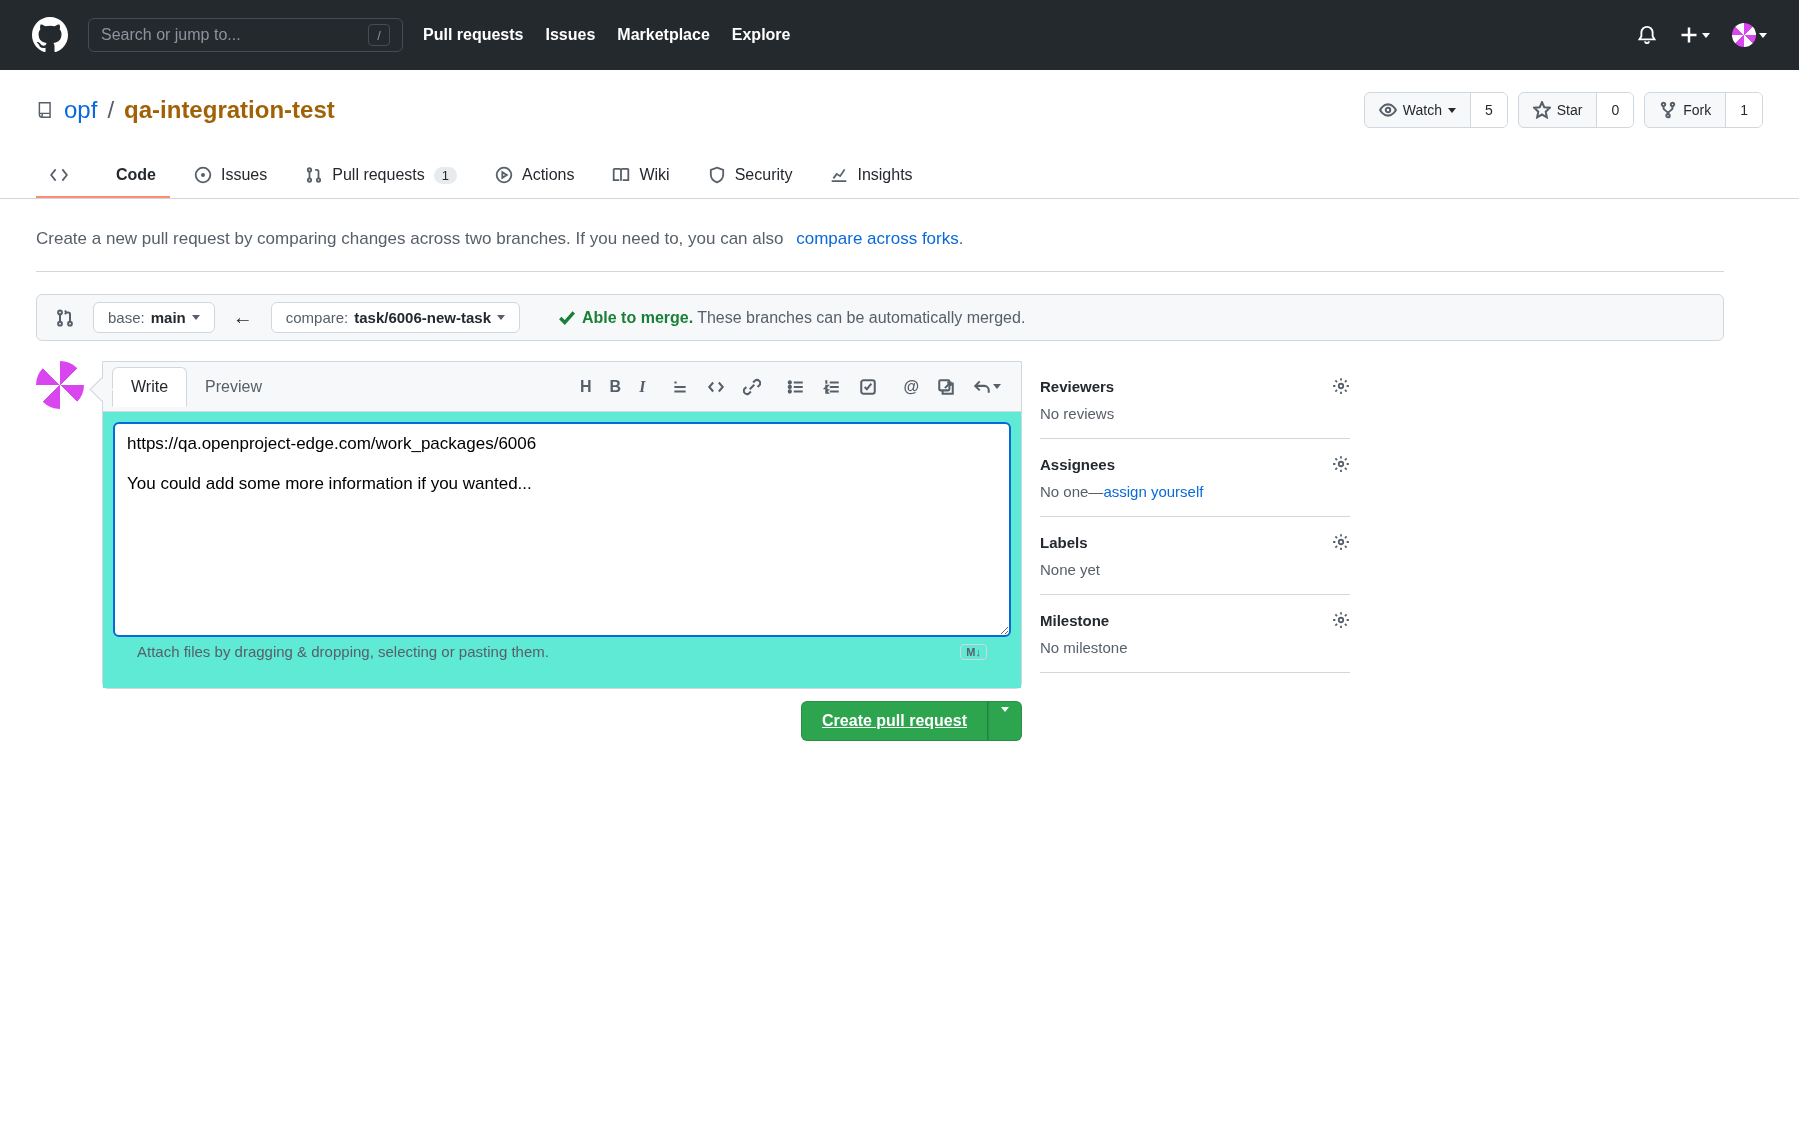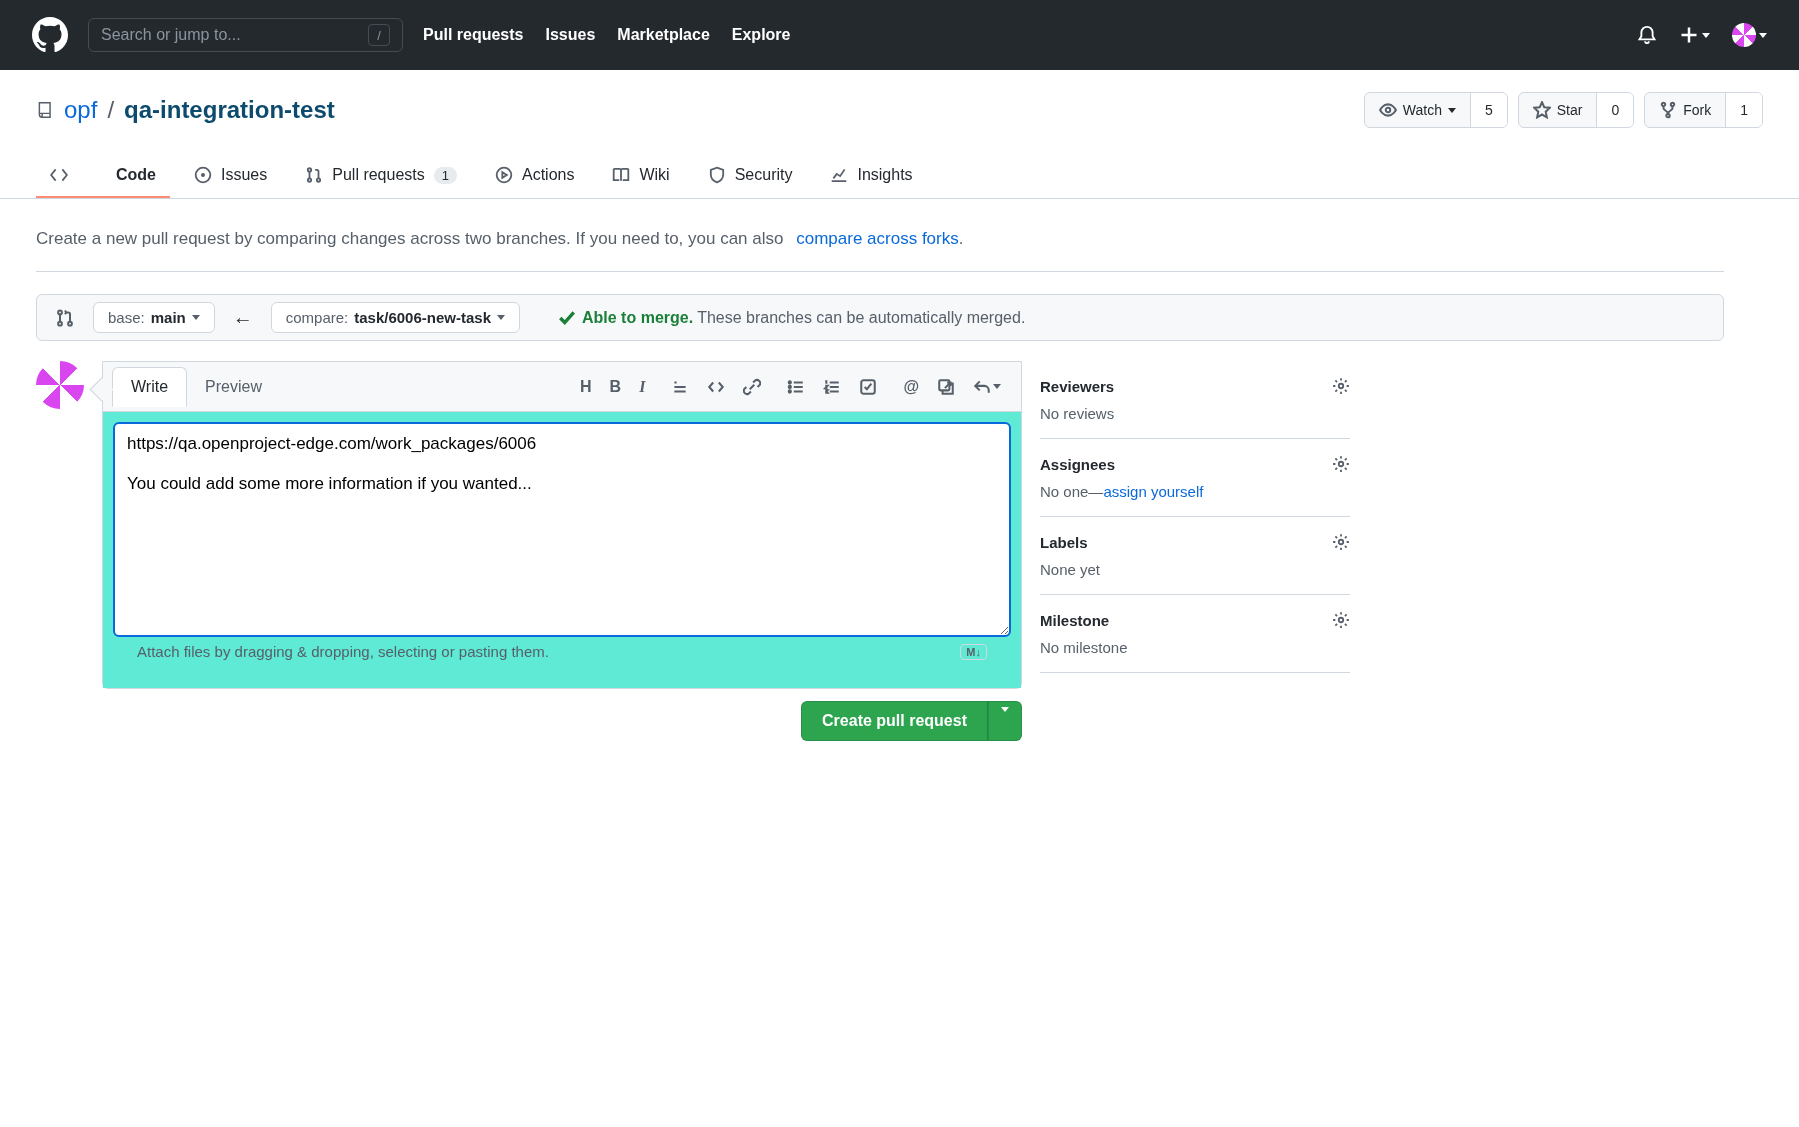--- a/index.html
+++ b/index.html
@@ -21,21 +21,21 @@
   .avatar-caret { display: flex; align-items: center; gap: 3px; }
   .caret-down { width: 0; height: 0; border-left: 4px solid transparent; border-right: 4px solid transparent; border-top: 5px solid currentColor; }
 
   
   .repo-head { padding: 22px 36px 0; }
   .repo-title-row { display: flex; align-items: center; justify-content: space-between; }
   .repo-title { display: flex; align-items: center; gap: 10px; font-size: 24px; }
   .repo-title svg { width: 18px; height: 22px; fill: #57606a; }
   .repo-owner { color: #0969da; font-weight: 400; }
   .repo-sep { color: #57606a; font-weight: 400; }
-  .repo-name { color: #0c4a6e; font-weight: 600; }
+  .repo-name { color: #a16207; font-weight: 600; }
   .repo-actions { display: flex; gap: 10px; padding-left: 8px; }
   .btn-group { display: flex; border: 1px solid #d0d7de; border-radius: 6px; overflow: hidden; background: #f6f8fa; font-size: 14px; height: 36px; }
   .btn-group .seg { display: flex; align-items: center; gap: 6px; padding: 0 14px; border-right: 1px solid #d0d7de; font-weight: 500; }
   .btn-group .seg:last-child { border-right: none; background: #fff; }
   .btn-group svg { width: 18px; height: 18px; fill: none; stroke: #57606a; stroke-width: 1.8; }
 
   
   .repo-tabs { display: flex; gap: 10px; margin-top: 26px; border-bottom: 1px solid #d0d7de; padding: 0 36px; margin-left: -36px; margin-right: -36px; }
   .tab { display: flex; align-items: center; gap: 9px; padding: 12px 14px; font-size: 16px; color: #24292f; border-bottom: 2px solid transparent; cursor: pointer; }
   .tab.active { border-bottom-color: #fd8c73; font-weight: 600; gap: 48px; }
@@ -74,21 +74,21 @@
   .toolbar-group { display: flex; gap: 18px; }
   .toolbar svg { width: 18px; height: 18px; fill: none; stroke: #57606a; stroke-width: 1.8; }
   .toolbar .txt { color: #57606a; font-weight: 600; font-size: 16px; }
   .textarea-wrap { padding: 10px; background: #5eead4; }
   .textarea { width: 100%; min-height: 215px; border: 2px solid #0969da; border-radius: 6px; padding: 10px 12px; font-size: 17px; font-family: inherit; resize: vertical; outline: none; background: #fff; }
   .attach-row { display: flex; align-items: center; justify-content: space-between; padding: 8px 12px; font-size: 15px; color: #57606a; border-top: 2px dashed #0969da60; margin: -8px 12px 10px; }
   .attach-row .md { border: 1px solid #d0d7de; border-radius: 4px; padding: 1px 5px; font-size: 11px; font-weight: 700; color: #57606a; }
   .submit-row { display: flex; justify-content: flex-end; padding: 12px 0 0; }
   .btn-primary { display: flex; }
   .btn-primary button { background: #2da44e; color: #fff; border: 1px solid rgba(27,31,36,.15); padding: 10px 20px; font-size: 16px; font-weight: 600; cursor: pointer; }
-  .btn-primary button:first-child { border-radius: 6px 0 0 6px; border-right: 1px solid rgba(0,0,0,.2); }
+  .btn-primary button:first-child { border-radius: 6px 0 0 6px; border-right: 1px solid rgba(0,0,0,.2); text-decoration: underline; }
   .btn-primary button:last-child { border-radius: 0 6px 6px 0; padding: 10px 12px; }
   .btn-primary .caret-down { border-top-color: #fff; }
 
   
   .sidebar { width: 310px; flex: none; font-size: 15px; }
   .side-block { border-bottom: 1px solid #d0d7de; padding: 16px 0; }
   .side-head { display: flex; justify-content: space-between; align-items: center; font-weight: 600; color: #24292f; margin-bottom: 10px; }
   .side-head svg { width: 18px; height: 18px; stroke: #57606a; fill: none; stroke-width: 1.6; }
   .side-body { color: #57606a; }
   .side-body a { color: #0969da; }

